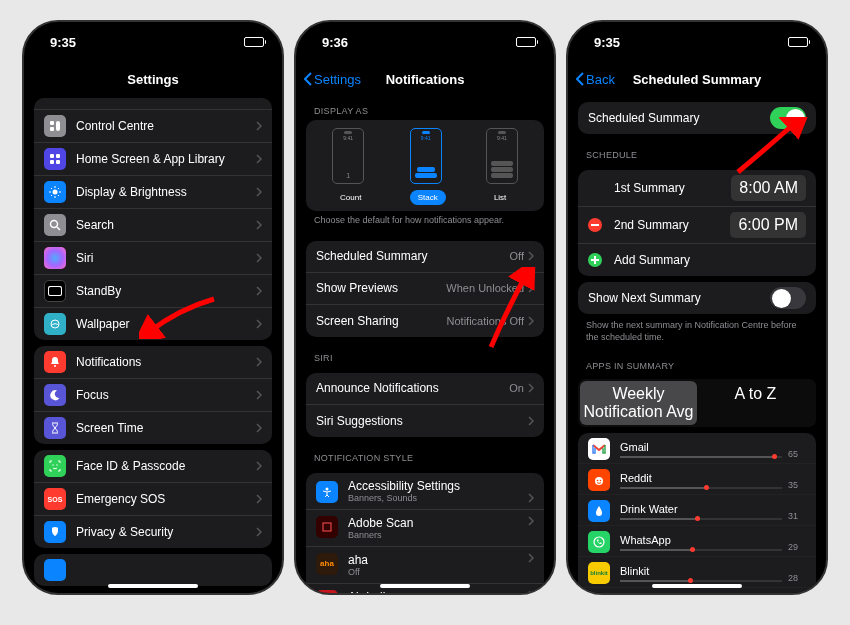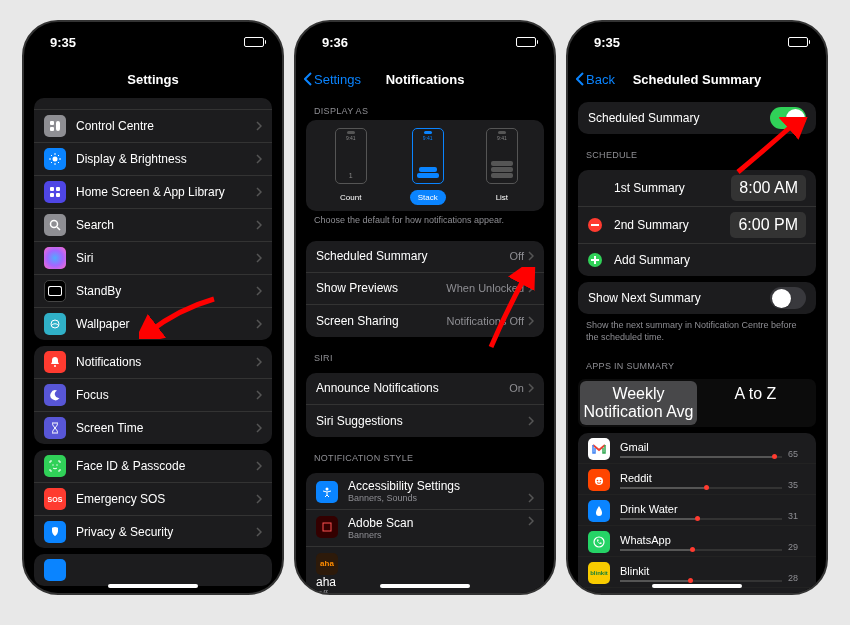--- a/index.html
+++ b/index.html
@@ -126,21 +126,21 @@
   .row .togg.on::after { left: 15.5px; }
 
   .display-as-panel {
     background: #1c1c1e;
     margin: 0 10px;
     border-radius: 10px;
     padding: 8px 6px 6px;
     display: flex;
     justify-content: space-around;
   }
-  .disp-opt { display: flex; flex-direction: column; align-items: center; gap: 6px; }
+  .disp-opt { display: flex; flex-direction: column; align-items: flex-start; gap: 6px; }
   .disp-phone { width: 32px; height: 56px; border: 1.5px solid #555; border-radius: 5px; position: relative; display:flex; flex-direction:column; justify-content:flex-end; align-items:center; padding-bottom:4px;}
   .disp-phone.selected { border-color:#0a84ff; }
   .disp-phone .notch { position:absolute; top:2px; width:8px; height:3px; background:#555; border-radius:2px;}
   .disp-phone.selected .notch{background:#0a84ff;}
   .disp-time { position:absolute; top:6px; font-size:5px; color:#888;}
   .disp-bar { width: 22px; height: 5px; background: #555; border-radius: 2px; margin-bottom:1px;}
   .disp-opt.selected .disp-bar{background:#0a84ff;}
   .disp-opt.selected .disp-phone{border-color:#0a84ff;}
   .disp-capsule{font-size:8px;padding:3px 8px;border-radius:9px;}
   .disp-opt.selected .disp-capsule{background:#0a84ff;color:#fff;}
@@ -249,52 +249,52 @@
             </svg>
           </span>
           <span class="label">Control Centre</span>
           <span class="chev">
             <svg viewBox="0 0 6 10">
               <path d="M1 1l4 4-4 4" stroke="#555" stroke-width="1.5" fill="none"></path>
             </svg>
           </span>
         </div>
       <div class="row">
+          <span class="icon" style="background:#4f46e5">
+            <svg width="12" height="12" viewBox="0 0 12 12">
+              <rect x="1" y="1" width="4" height="4" rx="1" fill="#fff"></rect>
+              <rect x="7" y="1" width="4" height="4" rx="1" fill="#fff"></rect>
+              <rect x="1" y="7" width="4" height="4" rx="1" fill="#fff"></rect>
+              <rect x="7" y="7" width="4" height="4" rx="1" fill="#fff"></rect>
+            </svg>
+          </span>
+          <span class="label">Home Screen &amp; App Library</span>
+          <span class="chev">
+            <svg viewBox="0 0 6 10">
+              <path d="M1 1l4 4-4 4" stroke="#555" stroke-width="1.5" fill="none"></path>
+            </svg>
+          </span>
+        </div>
+      <div class="row">
           <span class="icon" style="background:#0a84ff">
             <svg width="12" height="12" viewBox="0 0 12 12">
               <circle cx="6" cy="6" r="2.5" fill="#fff"></circle>
               <g stroke="#fff" stroke-width="1">
                 <line x1="6" y1="0" x2="6" y2="2"></line>
                 <line x1="6" y1="10" x2="6" y2="12"></line>
                 <line x1="0" y1="6" x2="2" y2="6"></line>
                 <line x1="10" y1="6" x2="12" y2="6"></line>
                 <line x1="2" y1="2" x2="3" y2="3"></line>
                 <line x1="9" y1="9" x2="10" y2="10"></line>
                 <line x1="2" y1="10" x2="3" y2="9"></line>
                 <line x1="9" y1="3" x2="10" y2="2"></line>
               </g>
             </svg>
           </span>
           <span class="label">Display &amp; Brightness</span>
-          <span class="chev">
-            <svg viewBox="0 0 6 10">
-              <path d="M1 1l4 4-4 4" stroke="#555" stroke-width="1.5" fill="none"></path>
-            </svg>
-          </span>
-        </div>
-      <div class="row">
-          <span class="icon" style="background:#4f46e5">
-            <svg width="12" height="12" viewBox="0 0 12 12">
-              <rect x="1" y="1" width="4" height="4" rx="1" fill="#fff"></rect>
-              <rect x="7" y="1" width="4" height="4" rx="1" fill="#fff"></rect>
-              <rect x="1" y="7" width="4" height="4" rx="1" fill="#fff"></rect>
-              <rect x="7" y="7" width="4" height="4" rx="1" fill="#fff"></rect>
-            </svg>
-          </span>
-          <span class="label">Home Screen &amp; App Library</span>
           <span class="chev">
             <svg viewBox="0 0 6 10">
               <path d="M1 1l4 4-4 4" stroke="#555" stroke-width="1.5" fill="none"></path>
             </svg>
           </span>
         </div>
       <div class="row">
           <span class="icon" style="background:#8e8e93">
             <svg width="12" height="12" viewBox="0 0 12 12">
               <circle cx="5" cy="5" r="3.5" stroke="#fff" stroke-width="1.5" fill="none"></circle>
@@ -585,21 +585,21 @@
               <rect x="2" y="2" width="8" height="8" stroke="#ff5050" fill="none"></rect>
             </svg>
           </span>
           <span class="label"><span>Adobe Scan</span><span class="sublabel">Banners</span></span>
           <span class="chev">
             <svg viewBox="0 0 6 10">
               <path d="M1 1l4 4-4 4" stroke="#555" stroke-width="1.5" fill="none"></path>
             </svg>
           </span>
         </div>
-      <div class="row" style="align-items:flex-start;padding-top:6px;padding-bottom:6px;flex-direction:column;">
+      <div class="row" style="align-items:flex-start;padding-top:6px;padding-bottom:6px;">
           <span class="icon" style="background:#2d1a0a;color:#ff8c00;font-size:8px;font-weight:700;">aha</span>
           <span class="label"><span>aha</span><span class="sublabel">Off</span></span>
           <span class="chev">
             <svg viewBox="0 0 6 10">
               <path d="M1 1l4 4-4 4" stroke="#555" stroke-width="1.5" fill="none"></path>
             </svg>
           </span>
         </div>
       <div class="row" style="align-items:flex-start;padding-top:6px;padding-bottom:6px;">
           <span class="icon" style="background:#c4161c"></span>

